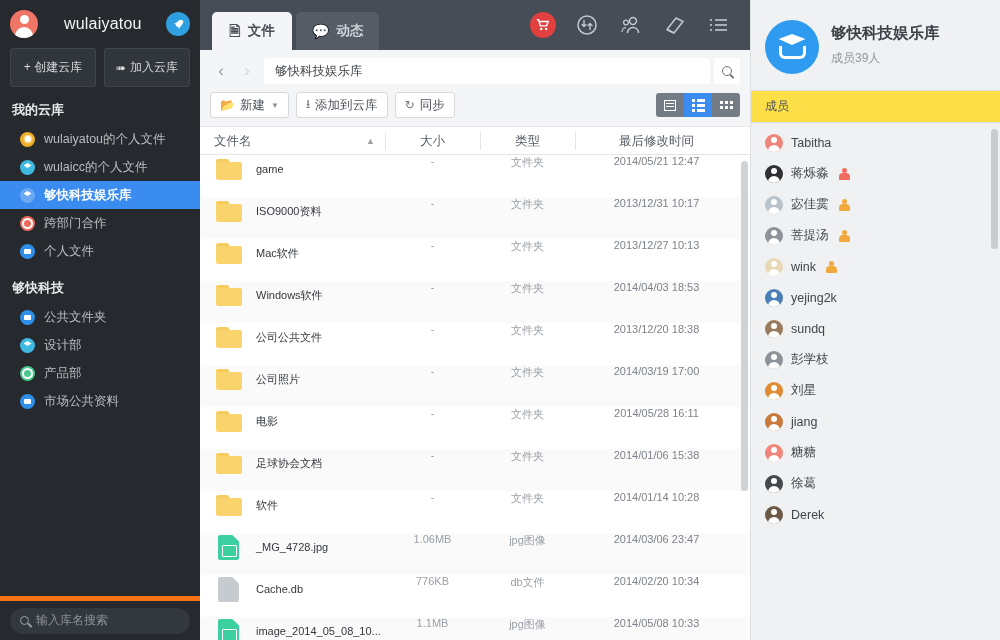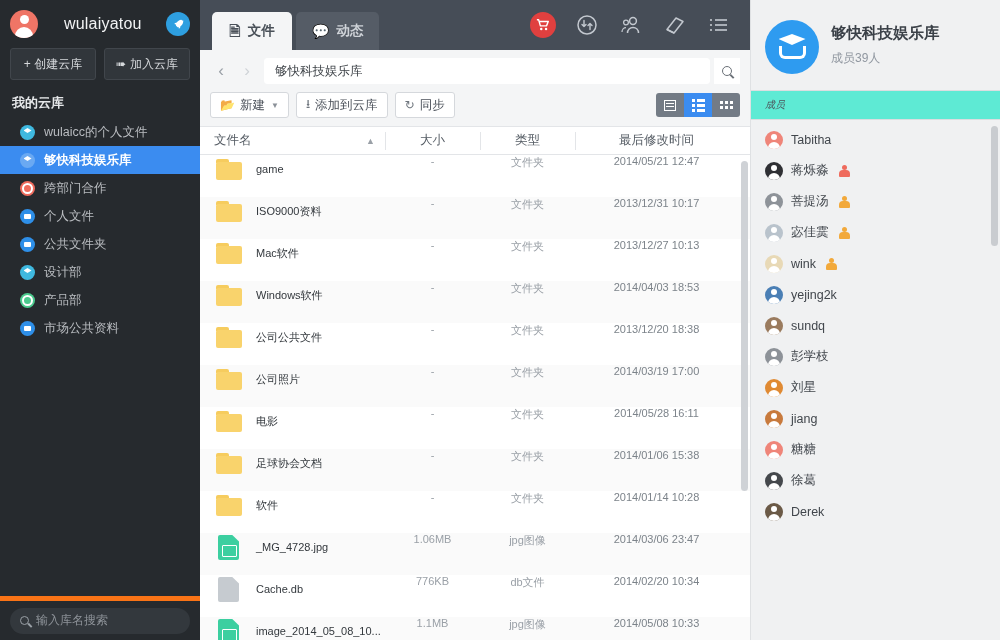--- a/index.html
+++ b/index.html
@@ -56,21 +56,21 @@
   .lib-buttons {
     display: flex; gap: 8px; padding: 4px 10px 0 10px;
   }
   .lib-btn {
     flex: 1;
     background: #31363b;
     border: 1px solid #41464c;
     border-radius: 3px;
     color: #d6d9dc;
     font-size: 12px;
-    height: 32px;
+    height: 39px;
     display: flex; align-items: center; justify-content: center;
     gap: 4px;
     white-space: nowrap;
     cursor: pointer;
   }
   .section-title {
     font-size: 13px; color: #e6e8ea;
     padding: 14px 0 6px 12px;
     font-weight: bold;
   }
@@ -251,21 +251,21 @@
     content:""; position:absolute; left:1px; right:1px; top:2px; bottom:1px;
     background: repeating-linear-gradient(#fff 0 1px, transparent 1px 3px);
   }
   
   .table-wrap {
     flex: 1 1 auto; background: #fff; position: relative;
     overflow: hidden;
     border-top: 1px solid #e3e5e8;
   }
   .thead {
-    display: flex; height: 28px; align-items: center;
+    display: flex; height: 28px; 
     font-size: 12.5px; color: #555c64;
     border-bottom: 1px solid #e3e5e8;
     background: #fff;
   }
   .th { display: flex; align-items: center; height: 28px; position: relative; }
   .th.name { flex: 0 0 185px; padding-left: 14px; }
   .th.size { flex: 0 0 95px; justify-content: center; }
   .th.type { flex: 0 0 95px; justify-content: center; }
   .th.date { flex: 1 1 auto; justify-content: center; padding-right: 12px;}
   .th.size::before, .th.type::before, .th.date::before {
@@ -354,26 +354,25 @@
     position:absolute; top: 26px;
     box-sizing: border-box;
   }
   .lib-meta { padding-top: 2px; }
   .lib-name {
     font-size: 15.5px; color: #3b4148; font-weight: bold;
     line-height: 1.45; max-width: 160px;
   }
   .lib-count { font-size: 12px; color: #9097a0; margin-top: 6px; }
   .members-hd {
-    background: #5eead4;
-    font-size: 10px; color: #4d535a;
+    background: #fde047;
+    font-size: 12px; color: #4d535a;
     padding: 7px 14px;
     border-top: 1px solid #dbdee0;
     border-bottom: 1px solid #dbdee0;
-    font-style: italic;
   }
   .mlist { flex: 1 1 auto; overflow: hidden; padding-top: 4px; position: relative; }
   .mrow {
     display: flex; align-items: center; height: 31px;
     padding-left: 14px; gap: 8px;
     font-size: 12.5px; color: #41464c;
     cursor: pointer;
   }
   .mavatar {
     width: 18px; height: 18px; border-radius: 50%;
@@ -426,36 +425,41 @@
     <div class="lib-buttons">
       <div class="lib-btn">+ 创建云库</div>
       <div class="lib-btn">
         <span>➠</span>
         <span>加入云库</span>
       </div>
     </div>
 
     <div class="section-title">我的云库</div>
     <div class="nav-item">
+      <span class="nav-ico ico-sun" style="background:#f0ad23"></span>
+      <span>wulaiyatou的个人文件</span>
+    </div>
+    <div class="nav-item">
       <span class="nav-ico ico-stack" style="background:#3fb9e0"></span>
       <span>wulaicc的个人文件</span>
     </div>
     <div class="nav-item active">
       <span class="nav-ico ico-stack" style="background:#6aa9f2"></span>
       <span>够快科技娱乐库</span>
     </div>
     <div class="nav-item">
       <span class="nav-ico ico-ring" style="background:#ef6b5d"></span>
       <span>跨部门合作</span>
     </div>
     <div class="nav-item">
       <span class="nav-ico ico-dot" style="background:#2e8fe8"></span>
       <span>个人文件</span>
     </div>
 
+    <div class="section-title">够快科技</div>
     <div class="nav-item">
       <span class="nav-ico ico-dot" style="background:#2e8fe8"></span>
       <span>公共文件夹</span>
     </div>
     <div class="nav-item">
       <span class="nav-ico ico-stack" style="background:#3fb9e0"></span>
       <span>设计部</span>
     </div>
     <div class="nav-item">
       <span class="nav-ico ico-ring" style="background:#4bc98d"></span>
@@ -715,30 +719,30 @@
     <div class="mrow">
           <span class="mavatar generic" style="background: rgb(239, 133, 121);"></span>
           <span>Tabitha</span>
         </div>
         <div class="mrow">
           <span class="mavatar generic" style="background: rgb(47, 48, 52);"></span>
           <span>蒋烁淼</span>
           <span class="badge red"></span>
         </div>
         <div class="mrow">
+          <span class="mavatar generic" style="background: rgb(185, 195, 204);"></span>
+          <span>宓佳霙</span>
+          <span class="badge orange"></span>
+        </div>
+        <div class="mrow">
           <span class="mavatar generic" style="background: rgb(142, 147, 153);"></span>
           <span>菩提汤</span>
           <span class="badge orange"></span>
         </div>
         <div class="mrow">
-          <span class="mavatar generic" style="background: rgb(185, 195, 204);"></span>
-          <span>宓佳霙</span>
-          <span class="badge orange"></span>
-        </div>
-        <div class="mrow">
           <span class="mavatar generic" style="background: rgb(232, 217, 182);"></span>
           <span>wink</span>
           <span class="badge orange"></span>
         </div>
         <div class="mrow">
           <span class="mavatar generic" style="background: rgb(74, 127, 181);"></span>
           <span>yejing2k</span>
         </div>
         <div class="mrow">
           <span class="mavatar generic" style="background: rgb(154, 123, 94);"></span>

